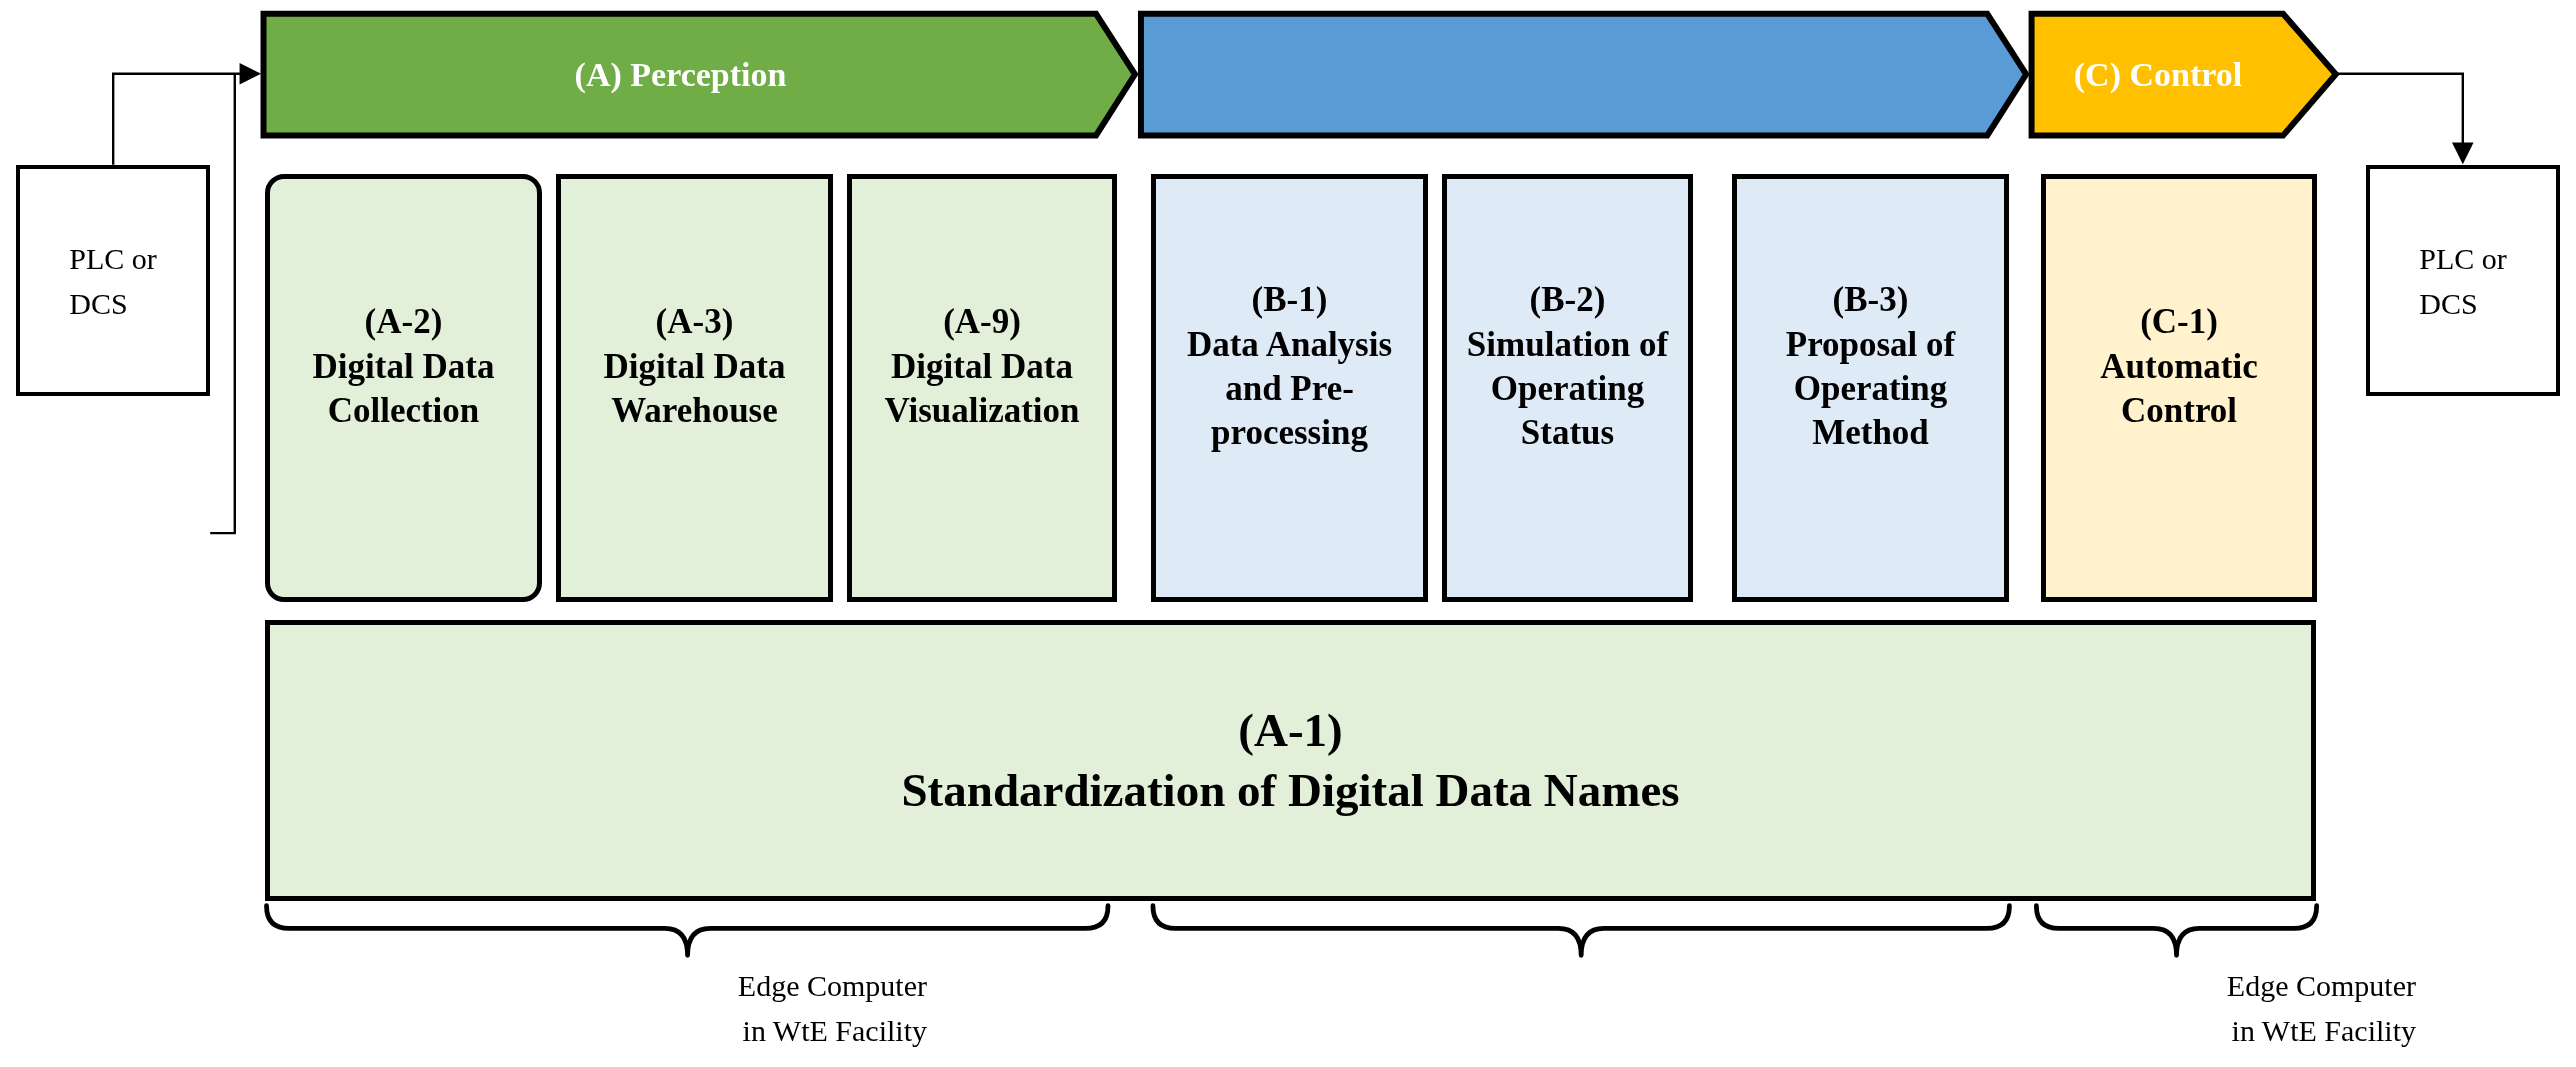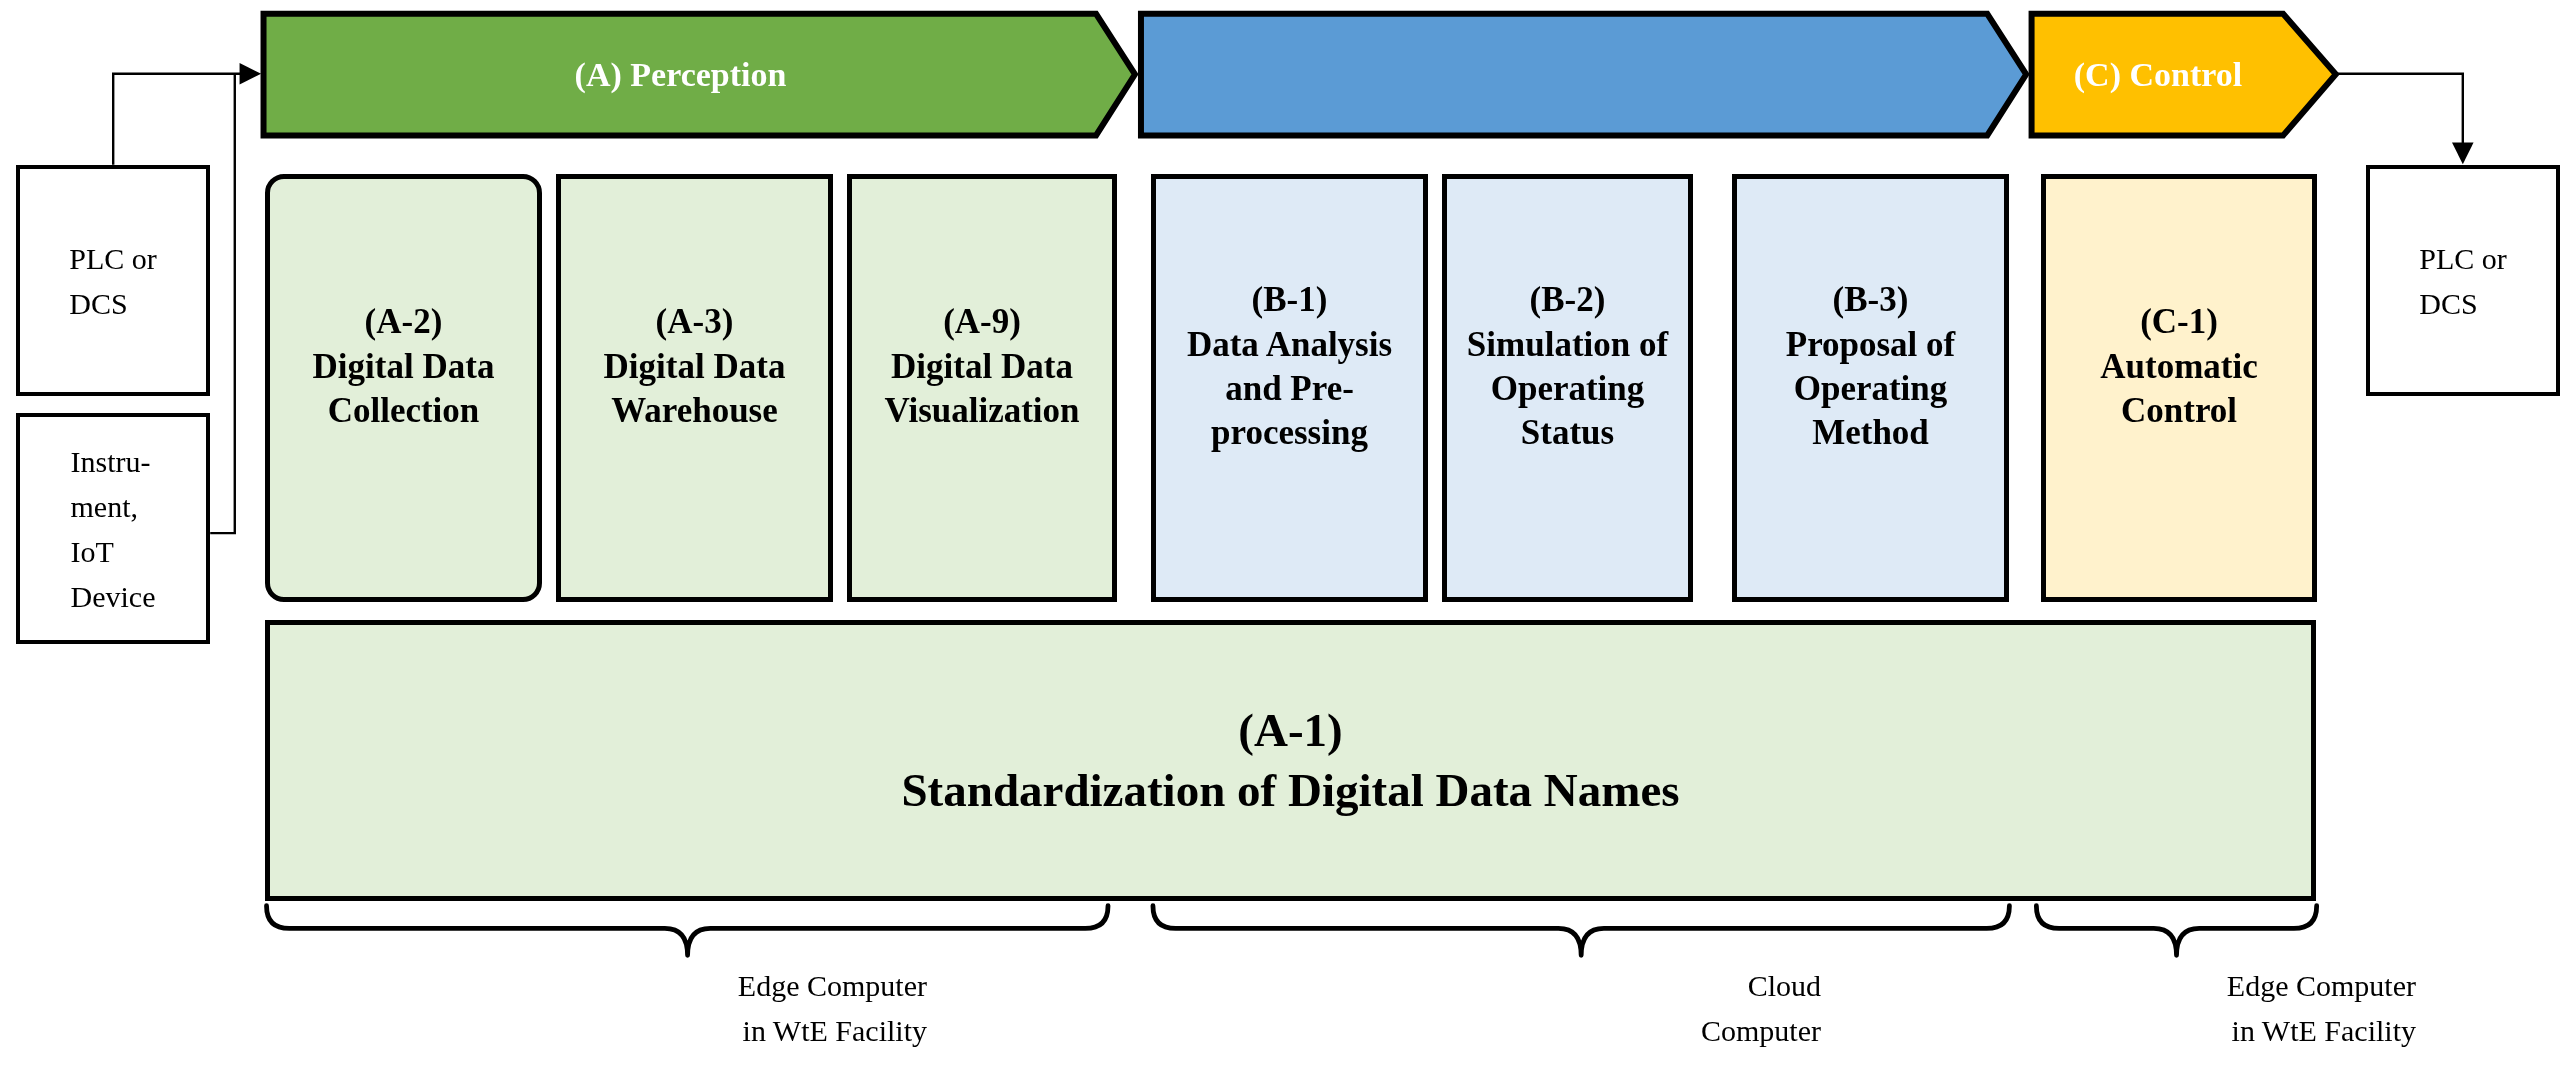--- a/index.html
+++ b/index.html
@@ -98,28 +98,22 @@
 Method</div>
   <div class="module yellow" style="left:2041px;width:276px;">(C-1)
 Automatic
 Control</div>
 
   <div class="foundation">(A-1)
 Standardization of Digital Data Names</div>
 
   <div class="io-box" style="left:16px;top:165px;">PLC or
 DCS</div>
-  <div class="io-box" style="left:16px;top:413px;">Instru-
-ment,
-IoT
-Device</div>
   <div class="io-box" style="left:2366px;top:165px;">PLC or
 DCS</div>
 
   <div class="brace-label" style="left:448px;">Edge Computer
 in WtE Facility</div>
-  <div class="brace-label" style="left:1342px;">Cloud
-Computer</div>
   <div class="brace-label" style="left:1937px;">Edge Computer
 in WtE Facility</div>
 
 </div>
 
 
 </body></html>

